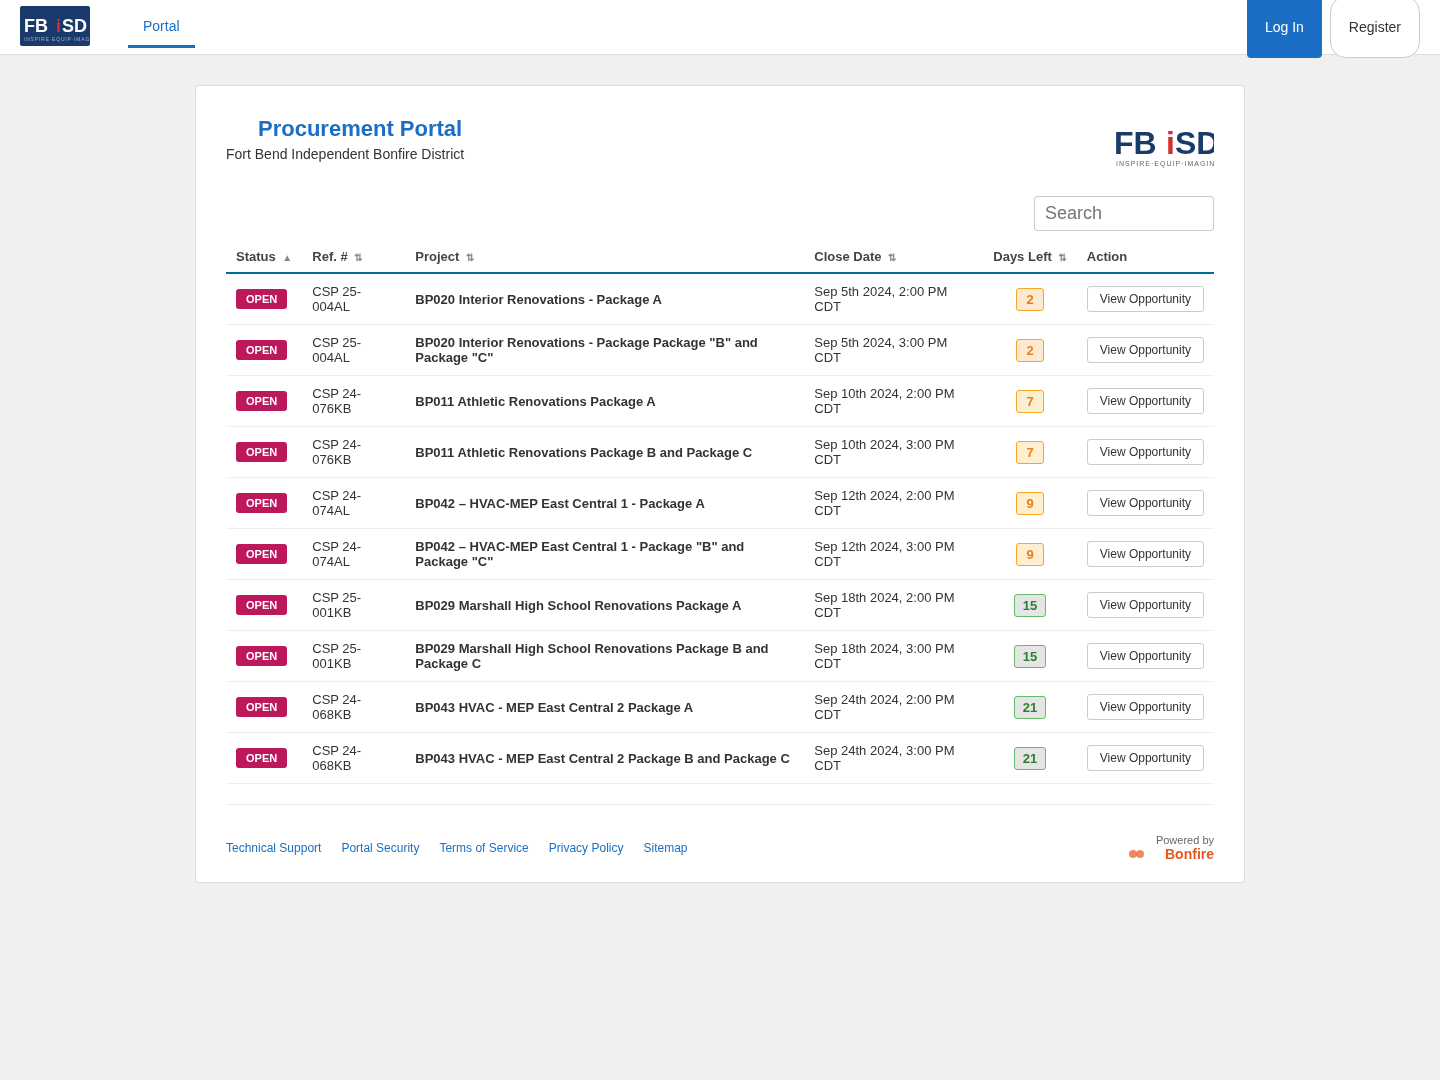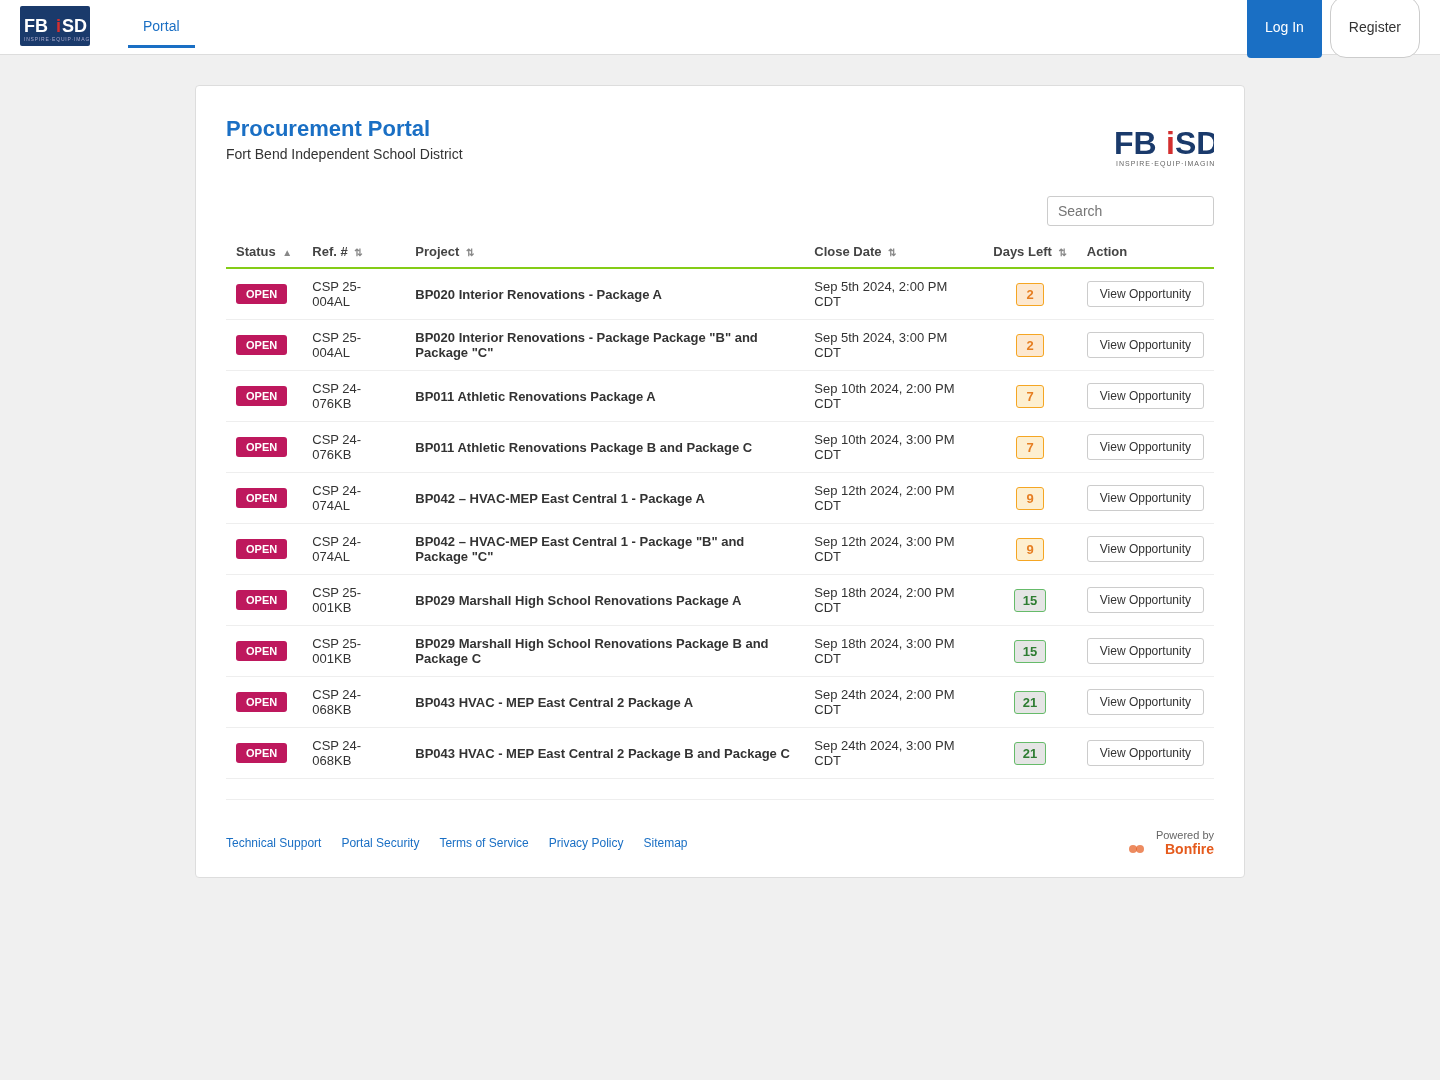--- a/index.html
+++ b/index.html
@@ -60,21 +60,21 @@
       padding: 30px 30px 20px 30px;
     }
 
     
     .portal-header {
       display: flex;
       justify-content: space-between;
       align-items: flex-start;
       margin-bottom: 25px;
     }
-    .portal-title { color: #1a6fc4; font-size: 22px; font-weight: bold; }
+    .portal-title { color: #1a6fc4; font-size: 22px; font-weight: bold; margin-left: 32px; }
     .portal-subtitle { color: #333; font-size: 14px; margin-top: 4px; }
     .fbisd-logo-block { display: flex; flex-direction: column; align-items: center; }
 
     
     .tabs {
       display: flex;
       border-bottom: 1px solid #ccc;
       margin-bottom: 20px;
     }
     .tab {
@@ -100,38 +100,38 @@
     
     .search-row {
       display: flex;
       justify-content: flex-end;
       margin-bottom: 10px;
     }
     .search-input {
       border: 1px solid #ccc;
       border-radius: 3px;
       padding: 6px 10px;
-      font-size: 14px;
-      width: 167px;
+      font-size: 18px;
+      width: 180px;
       color: #000000;
     }
 
     
     table {
       width: 100%;
       border-collapse: collapse;
       font-size: 13px;
     }
     thead th {
       text-align: left;
       padding: 8px 10px;
       color: #444;
       font-weight: bold;
       font-size: 13px;
-      border-bottom: 2px solid #84cc16;
+      border-bottom: 2px solid #0369a1;
       white-space: nowrap;
     }
     thead th .sort-icon { color: #888; font-size: 10px; margin-left: 3px; }
     tbody tr { border-bottom: 1px solid #eee; }
     tbody td { padding: 10px 10px; vertical-align: middle; }
 
     .badge-open {
       background: #be185d;
       color: #fff;
       font-size: 11px;
@@ -203,21 +203,21 @@
     <button class="btn-login">Log In</button>
     <button class="btn-register">Register</button>
   </div>
 </nav>
 
 <div class="main-container">
 
   <div class="portal-header">
     <div>
       <div class="portal-title">Procurement Portal</div>
-      <div class="portal-subtitle">Fort Bend Independent School District</div>
+      <div class="portal-subtitle">Fort Bend Independent Bonfire District</div>
     </div>
     <div class="fbisd-logo-block">
       <svg width="100" height="55" viewBox="0 0 100 55">
         <text x="0" y="38" font-size="32" font-weight="bold" fill="#1a3a6b" font-family="Arial">FB</text>
         <text x="52" y="38" font-size="32" font-weight="bold" fill="#d32f2f" font-family="Arial">i</text>
         <text x="61" y="38" font-size="32" font-weight="bold" fill="#1a3a6b" font-family="Arial">SD</text>
         <text x="2" y="50" font-size="7" fill="#666" font-family="Arial" letter-spacing="1">INSPIRE·EQUIP·IMAGINE</text>
       </svg>
     </div>
   </div>

